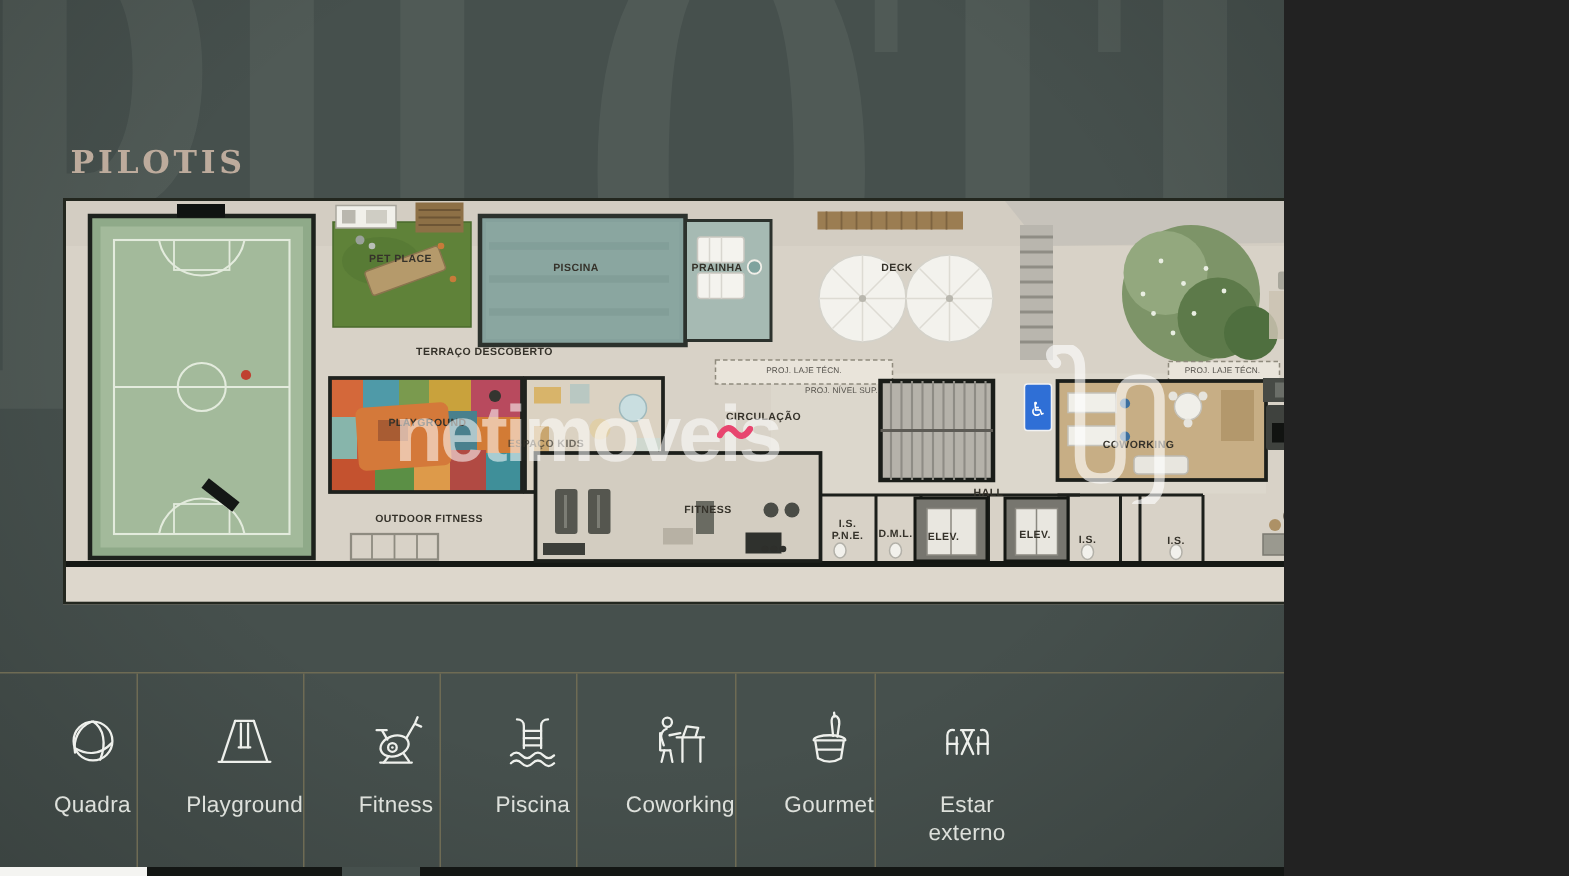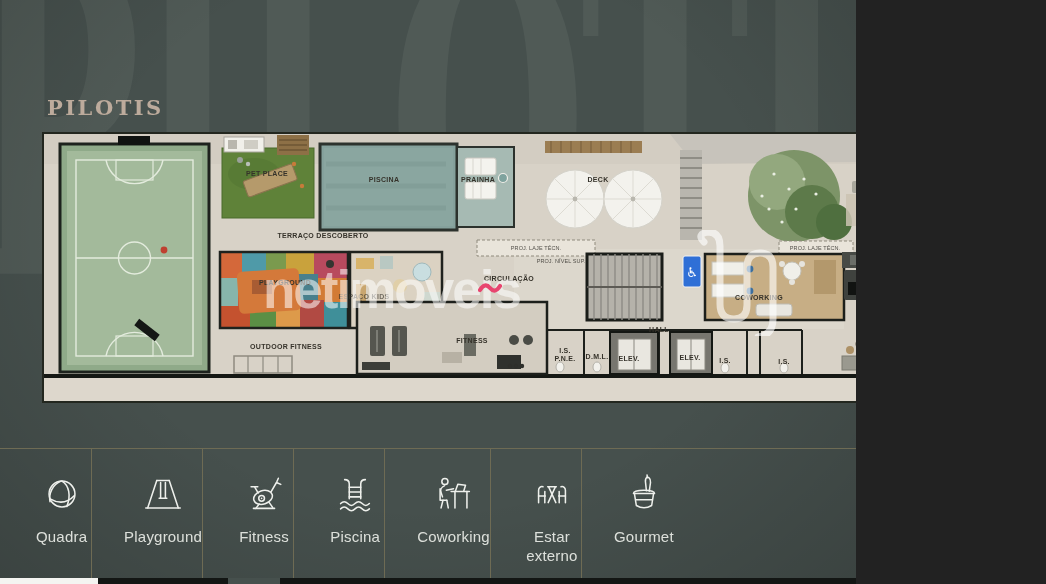--- a/index.html
+++ b/index.html
@@ -449,44 +449,44 @@
     <path d="M37.5 21.5 v17"></path>
     <path d="M25 21.5 v17"></path>
     <path d="M25.5 20.8 l2.5 -7 l8 1 l-1.8 6"></path>
   </svg>
         </div>
         <div class="amenity-label">Coworking</div>
       </div>
       <div class="amenity-cell">
         <div class="amenity-icon">
           <svg viewBox="0 0 48 48">
+    <path d="M14 23.5 h20 l-2 12.5 c-5 3 -11 3 -16 0 Z"></path>
+    <path d="M13 23.5 c0 -2 5 -3.5 11 -3.5 s11 1.5 11 3.5"></path>
+    <path d="M15.5 30 h17"></path>
+    <path d="M26.5 20.5 l-1 -9.5 c-0.2 -2.2 0.5 -3.8 2 -4.8 l1.8 1 c1.2 1 1.7 2.6 1.5 4.8 l-1.3 9"></path>
+    <path d="M27.5 7 l-0.3 -2.8"></path>
+  </svg>
+        </div>
+        <div class="amenity-label">Gourmet</div>
+      </div>
+      <div class="amenity-cell">
+        <div class="amenity-icon">
+          <svg viewBox="0 0 48 48">
     <path d="M10 33 V20 c0 -2.6 2 -4.2 4.6 -3.6"></path>
     <path d="M10 26 h7"></path>
     <path d="M16.5 33 V21.5"></path>
     <path d="M38 33 V20 c0 -2.6 -2 -4.2 -4.6 -3.6"></path>
     <path d="M38 26 h-7"></path>
     <path d="M31.5 33 V21.5"></path>
     <path d="M19.5 16.5 h9"></path>
     <path d="M20.5 16.5 l7.5 16.5 M27.5 16.5 l-7.5 16.5"></path>
   </svg>
         </div>
         <div class="amenity-label">Estar
 externo</div>
       </div>
-      <div class="amenity-cell">
-        <div class="amenity-icon">
-          <svg viewBox="0 0 48 48">
-    <path d="M14 23.5 h20 l-2 12.5 c-5 3 -11 3 -16 0 Z"></path>
-    <path d="M13 23.5 c0 -2 5 -3.5 11 -3.5 s11 1.5 11 3.5"></path>
-    <path d="M15.5 30 h17"></path>
-    <path d="M26.5 20.5 l-1 -9.5 c-0.2 -2.2 0.5 -3.8 2 -4.8 l1.8 1 c1.2 1 1.7 2.6 1.5 4.8 l-1.3 9"></path>
-    <path d="M27.5 7 l-0.3 -2.8"></path>
-  </svg>
-        </div>
-        <div class="amenity-label">Gourmet</div>
-      </div>
     </div>
 
   <div class="bottom-strip">
     <div class="strip-white"></div>
     <div class="strip-gap"></div>
   </div>
 </div>
 
 </body></html>

